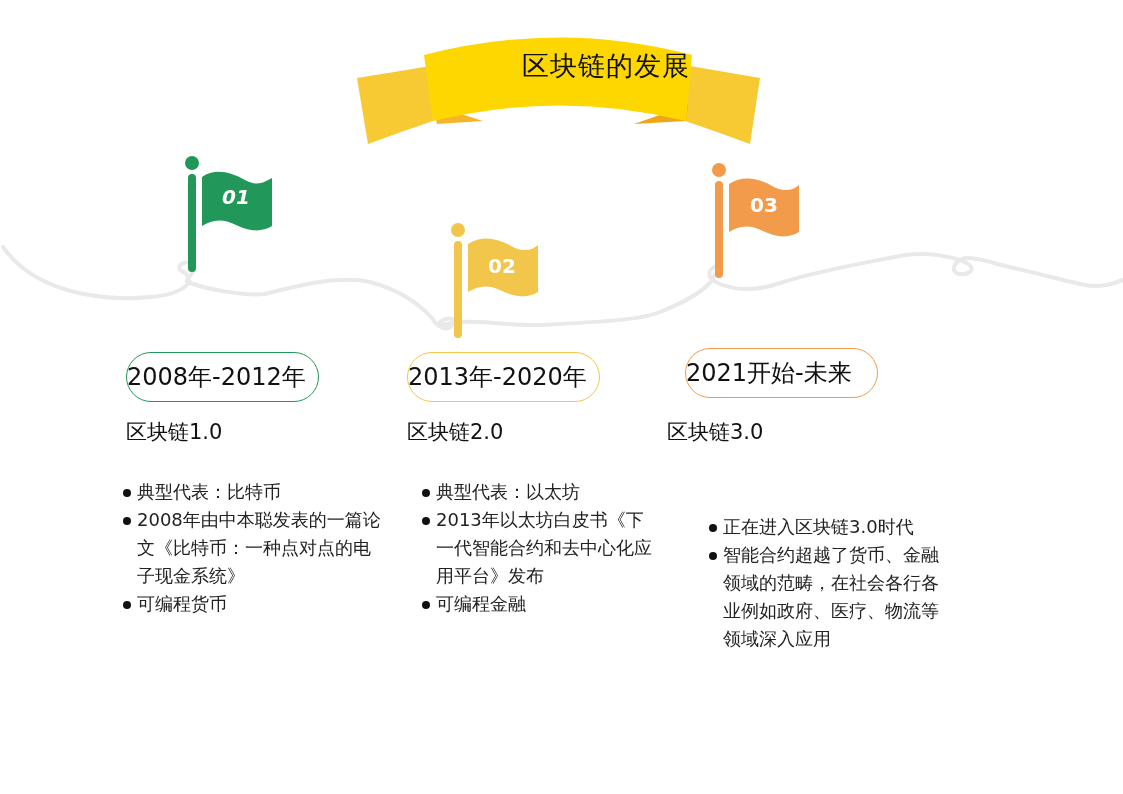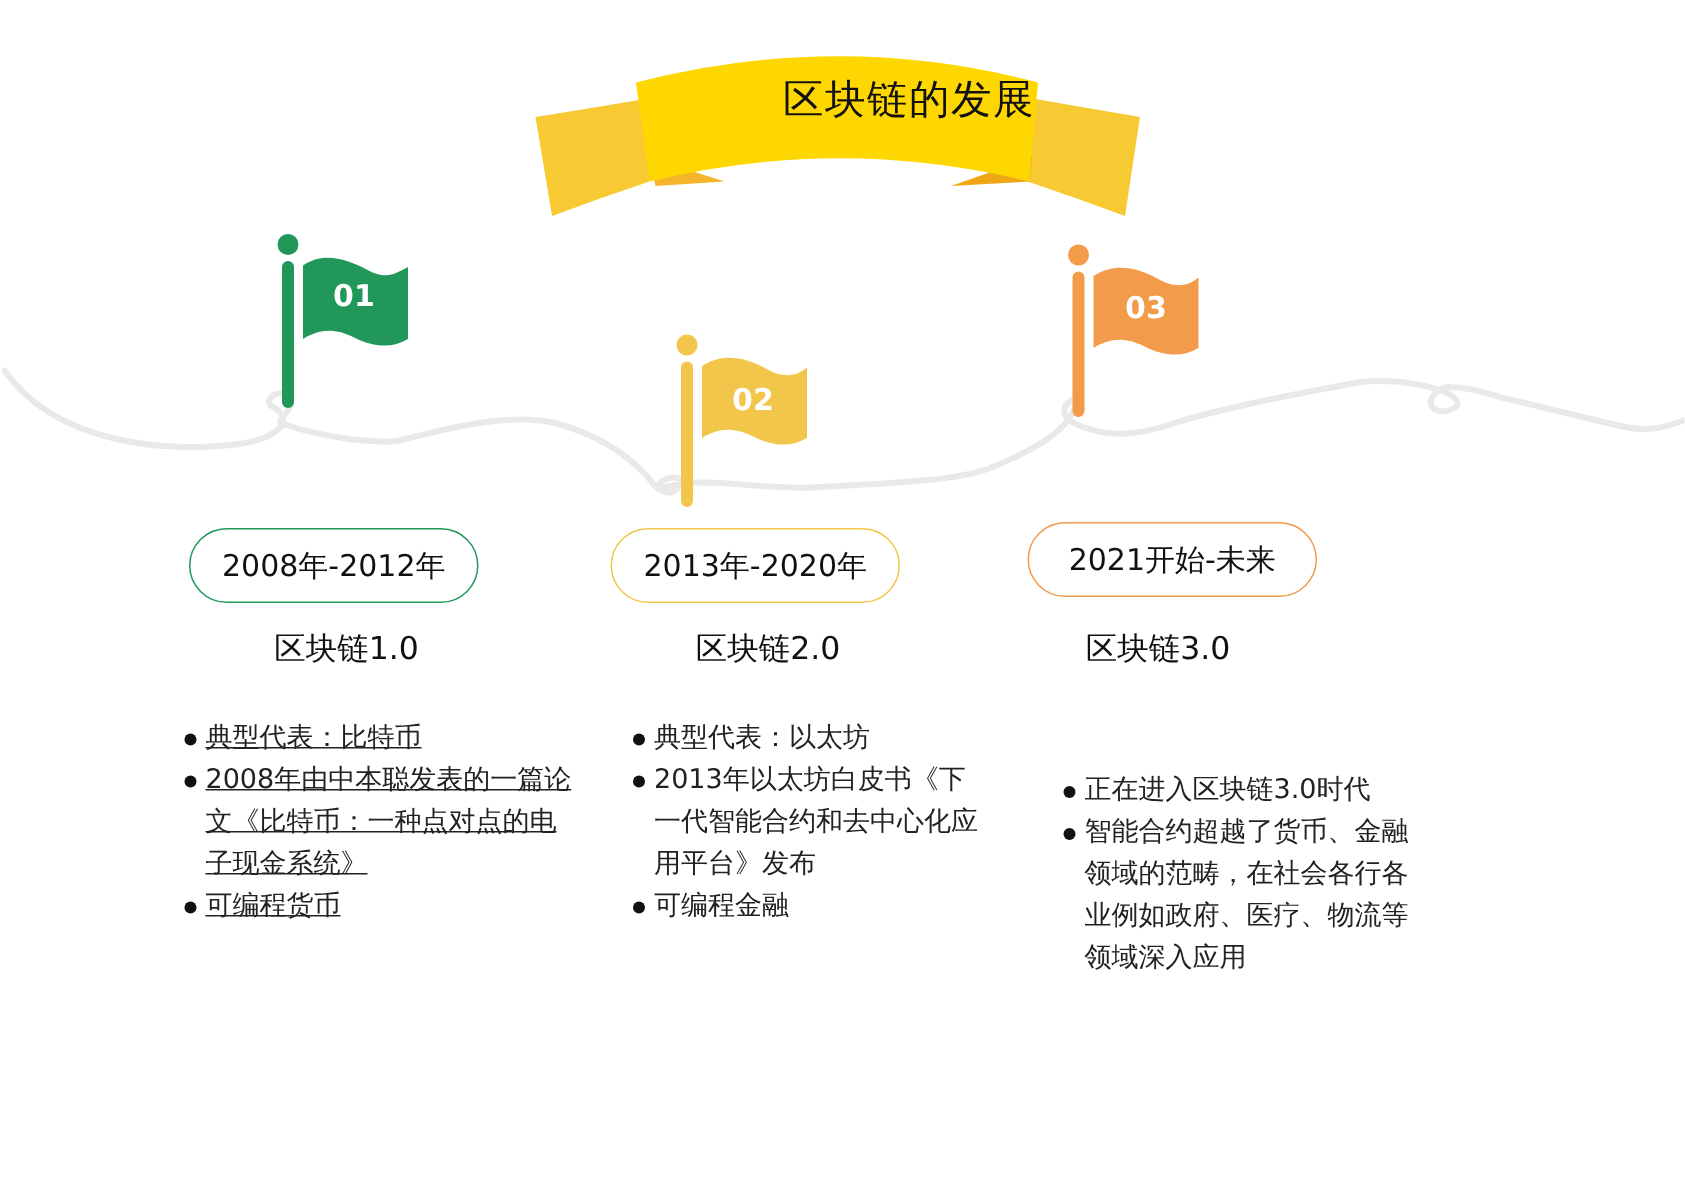--- a/index.html
+++ b/index.html
@@ -4,22 +4,22 @@
 <style>
   html, body { margin:0; padding:0; background:#ffffff; }
   body { width:1123px; height:794px; position:relative; overflow:hidden;
          font-family:"DejaVu Sans", "Liberation Sans", sans-serif; color:#111; }
   svg.bg { position:absolute; left:0; top:0; }
   .title { position:absolute; left:430px; top:48px; width:260px; text-align:right;
            font-size:27px; color:#111; letter-spacing:1px; }
   .flagnum { position:absolute; font-size:20px; font-weight:bold; color:#fff;
              font-family:"DejaVu Sans", sans-serif; text-align:center; width:60px; }
   .pill { position:absolute; height:50px; border-radius:26px; box-sizing:border-box;
-          display:flex; align-items:center; justify-content:center; font-size:20px; color:#111; background:#fff; }
-  .stage { position:absolute; font-size:21px; color:#111; text-align:center; }
+          display:flex; align-items:center; justify-content:flex-start; font-size:24px; color:#111; background:#fff; }
+  .stage { position:absolute; font-size:21px; color:#111; text-align:left; }
   ul.list { position:absolute; margin:0; padding:0; list-style:none; font-size:18px; line-height:28px; color:#222; }
   ul.list li { position:relative; padding-left:15px; }
   ul.list li::before { content:""; position:absolute; left:1px; top:11px; width:8px; height:8px; border-radius:50%; background:#111; }
 </style>
 </head>
 <body>
 
 <svg class="bg" width="1123" height="794" viewBox="0 0 1123 794">
 
   <path d="M357,78 Q395,72 430,66 L433,121 Q400,132 368,144 Z" fill="#F7C933"></path>
@@ -48,29 +48,29 @@
 
   <g>
     <circle cx="719" cy="170" r="7" fill="#F29B4B"></circle>
     <rect x="715" y="181" width="8" height="97" rx="4" fill="#F29B4B"></rect>
     <path d="M729,184 C743,175 758,178 772,186 C785,193 793,190 799,185 L799,232 C789,238 777,238 763,231 C749,224 739,226 729,232 Z" fill="#F29B4B"></path>
   </g>
 </svg>
 
 <div class="title">区块链的发展</div>
 
-<div class="flagnum" style="left:206px; top:185px;">01</div>
+<div class="flagnum" style="left:206px; top:185px;font-style:italic;">01</div>
 <div class="flagnum" style="left:472px; top:254px;">02</div>
 <div class="flagnum" style="left:734px; top:193px;">03</div>
 
 <div class="pill" style="left:126px; top:352px; width:193px; border:1.5px solid #21975A;">
   <span>2008年-2012年</span>
 </div>
 <div class="stage" style="left:126px; top:418px; width:210px;">区块链1.0</div>
-<ul class="list" style="left:122px; top:478px; width:260px;text-decoration:underline;">
+<ul class="list" style="left:122px; top:478px; width:260px;">
   <li>典型代表：比特币</li>
   <li>2008年由中本聪发表的一篇论文《比特币：一种点对点的电子现金系统》</li>
   <li>可编程货币</li>
 </ul>
 
 <div class="pill" style="left:407px; top:352px; width:193px; border:1.5px solid #F2C54B;">
   <span>2013年-2020年</span>
 </div>
 <div class="stage" style="left:407px; top:418px; width:210px;">区块链2.0</div>
 <ul class="list" style="left:421px; top:478px; width:235px;">

